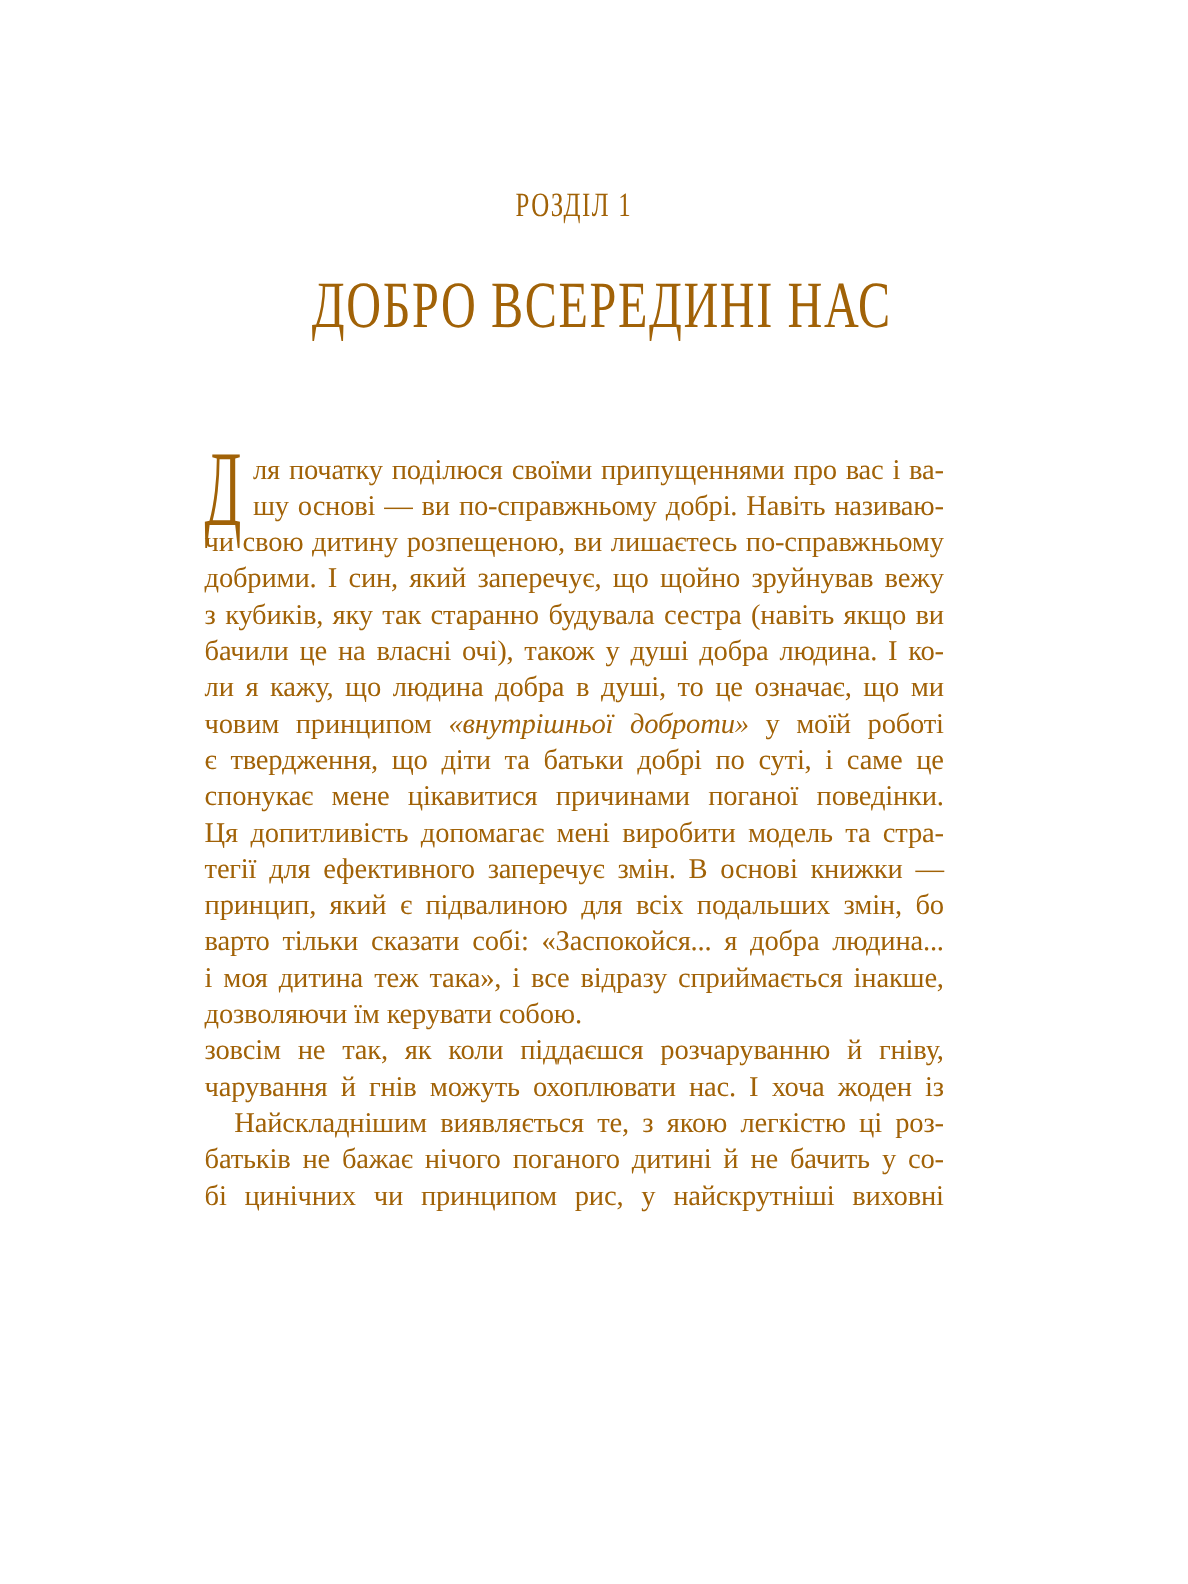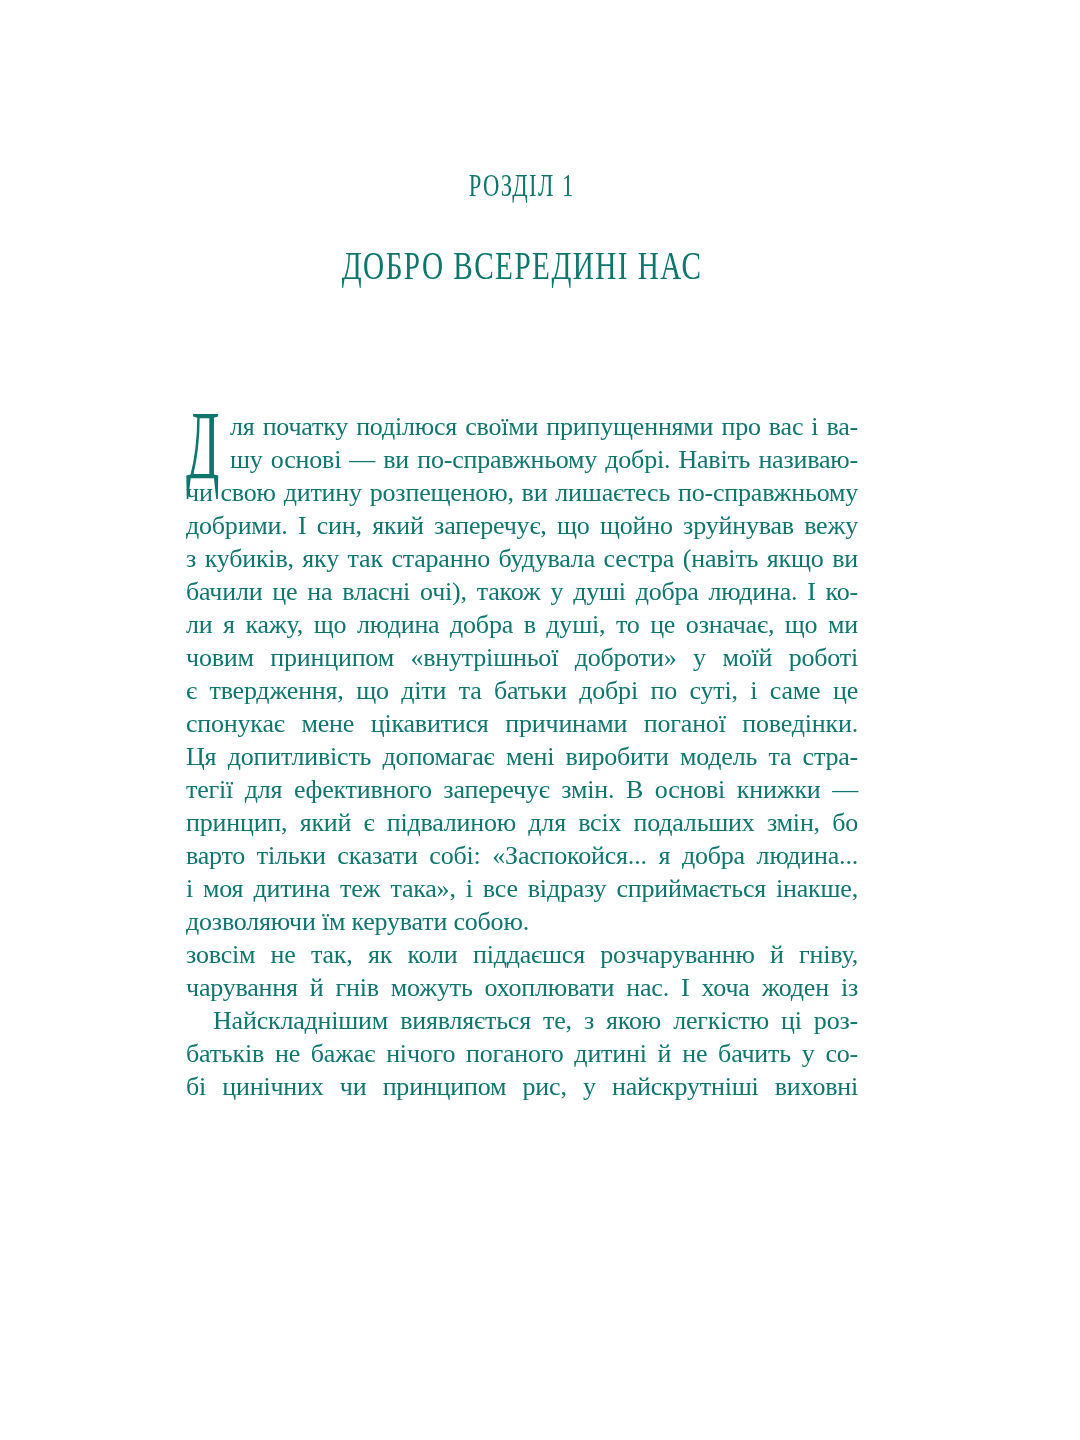--- a/index.html
+++ b/index.html
@@ -6,21 +6,21 @@
     margin: 0;
     padding: 0;
     background: #ffffff;
   }
   .page {
     position: relative;
     width: 1080px;
     height: 1248px;
     background: #ffffff;
     font-family: "Liberation Serif", "DejaVu Serif", serif;
-    color: #0f766e;
+    color: #a16207;
     overflow: hidden;
     border-radius: 11px;
   }
   .kicker {
     position: absolute;
     top: 168px;
     left: 186px;
     width: 672px;
     text-align: center;
     font-size: 31px;
@@ -31,21 +31,21 @@
     transform: scaleX(0.73);
     transform-origin: center top;
     letter-spacing: 2px;
   }
   .title {
     position: absolute;
     top: 244px;
     left: 186px;
     width: 672px;
     text-align: center;
-    font-size: 40px;
+    font-size: 60px;
     line-height: 1.1;
     white-space: nowrap;
   }
   .title-inner {
     display: inline-block;
     transform: scaleX(0.73);
     transform-origin: center top;
     letter-spacing: 2px;
   }
   .bodytext {
@@ -80,20 +80,21 @@
   }
   .dropcap-glyph {
     display: block;
     font-size: 98px;
     line-height: 70px;
     transform: scaleX(0.5);
     transform-origin: left top;
     white-space: nowrap;
   }
   .it {
+    font-style: italic;
     margin-top: 38px;
   }
 </style>
 </head>
 <body>
 
 <div class="page">
 
   <div class="kicker">
     <span class="kicker-inner">РОЗДІЛ 1</span>

